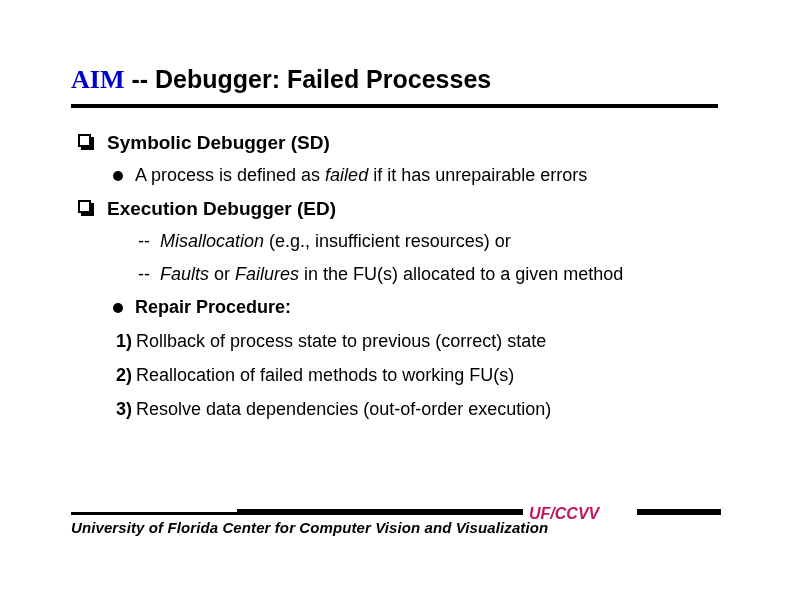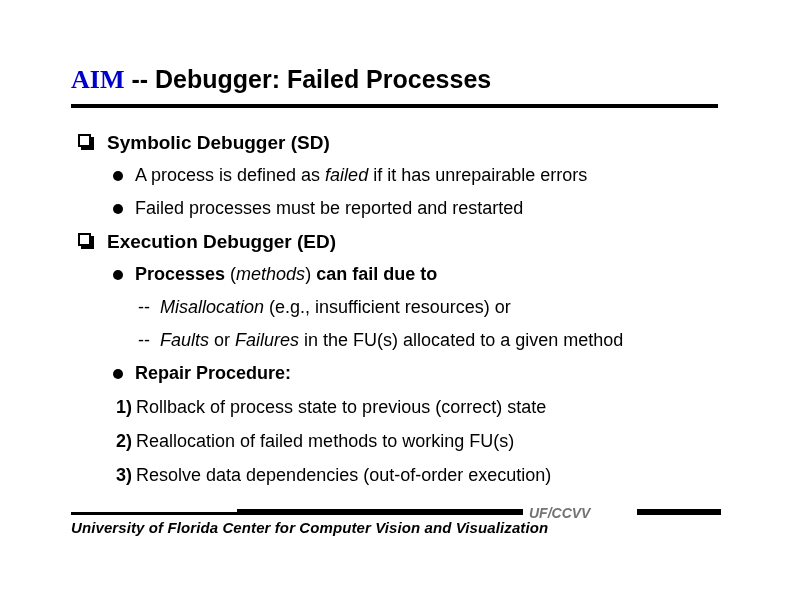--- a/index.html
+++ b/index.html
@@ -168,24 +168,24 @@
     font-weight: bold;
     font-style: italic;
     color: #000000;
     white-space: nowrap;
     letter-spacing: 0.1px;
   }
   .footer-brand {
     position: absolute;
     left: 529px;
     top: 505px;
-    font-size: 14px;
+    font-size: 16px;
     font-weight: bold;
     font-style: italic;
-    color: #737373;
+    color: #be185d;
     white-space: nowrap;
   }
 </style>
 </head>
 <body>
 
 <div class="slide">
 
   <div class="title-block">
     <div class="title-text"><span class="title-aim">AIM</span><span class="title-rest"> -- Debugger: Failed Processes</span></div>
@@ -195,31 +195,25 @@
   <div class="body-block">
 
     <div class="lvl1">
       <span class="sq-bullet"></span><span>Symbolic Debugger (SD)</span>
     </div>
 
     <div class="lvl2">
       <span class="dot-bullet"></span><span>A process is defined as </span><span class="it">failed</span><span> if it has unrepairable errors</span>
     </div>
 
-    <div class="lvl2">
-      <span class="dot-bullet"></span><span>Failed processes must be reported and restarted</span>
-    </div>
 
     <div class="lvl1">
       <span class="sq-bullet"></span><span>Execution Debugger (ED)</span>
     </div>
 
-    <div class="lvl2 bold">
-      <span class="dot-bullet"></span><span>Processes </span><span class="reg">(</span><span class="it reg">methods</span><span class="reg">)</span><span> can fail due to</span>
-    </div>
 
     <div class="lvl3">
       <span class="dash">--</span><span class="it">Misallocation</span><span> (e.g., insufficient resources) or</span>
     </div>
 
     <div class="lvl3">
       <span class="dash">--</span><span class="it">Faults</span><span> or </span><span class="it">Failures</span><span> in the FU(s) allocated to a given method</span>
     </div>
 
     <div class="lvl2 bold">

